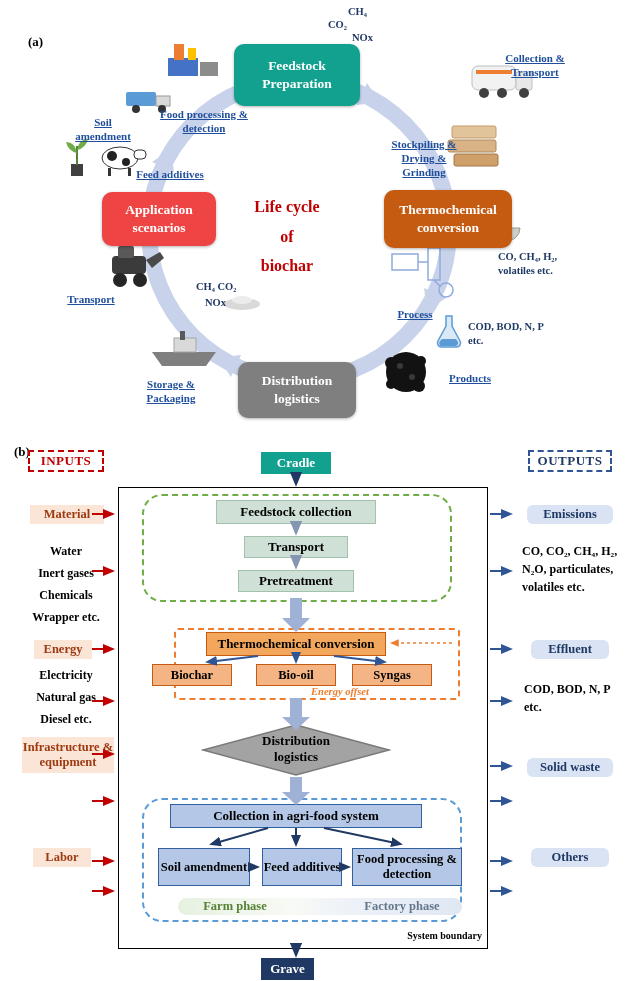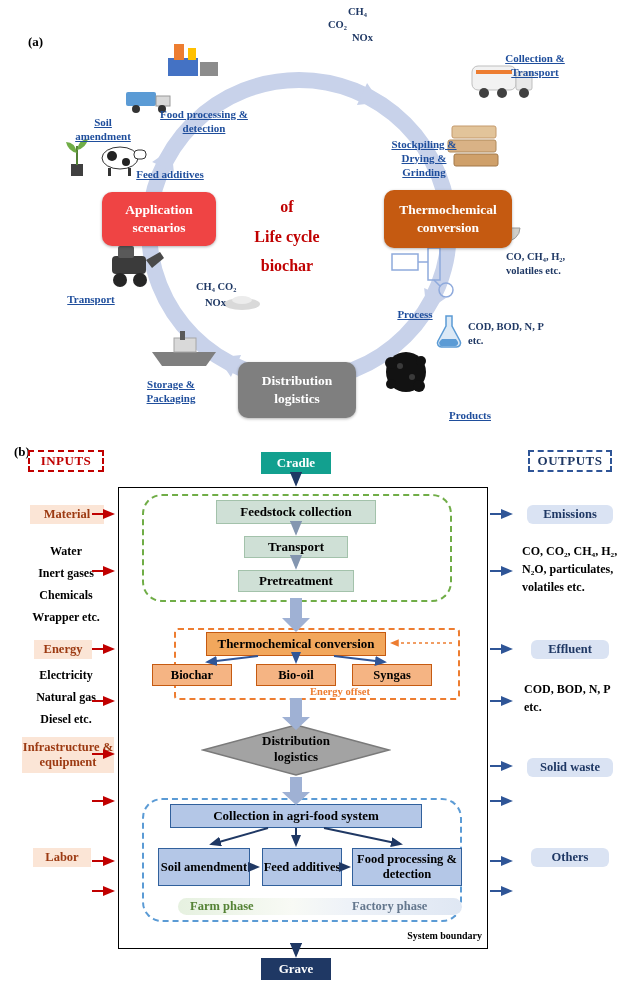--- a/index.html
+++ b/index.html
@@ -29,22 +29,22 @@
   .item{position:absolute;width:96px;text-align:center;font-weight:bold;font-size:12px;color:#000;}
   .detail{position:absolute;font-weight:bold;font-size:12px;color:#000;line-height:1.5;}
   .sysb{position:absolute;border:1.5px solid #000;box-sizing:border-box;}
   .dashC{position:absolute;box-sizing:border-box;}
   .dashGreen{border:2px dashed #70ad47;border-radius:20px;}
   .dashOrange{border:2px dashed #ed7d31;border-radius:4px;}
   .dashBlue{border:2px dashed #5b9bd5;border-radius:20px;}
   .dtext{position:absolute;width:110px;text-align:center;font-weight:bold;font-size:13px;line-height:1.25;color:#000;}
   .phasebar{position:absolute;border-radius:9px;
             background:linear-gradient(90deg,#e6f1e0 0%,#f8faf5 40%,#eef2f8 60%,#dfe7f3 100%);}
-  .fphase{position:absolute;font-weight:bold;font-size:12.5px;}
-  .eoffset{position:absolute;color:#ed7d31;font-weight:bold;font-size:10.5px;width:120px;text-align:center;}
+  .fphase{position:absolute;font-weight:bold;font-size:12.5px;text-align:center;}
+  .eoffset{position:absolute;color:#ed7d31;font-weight:bold;font-size:10.5px;width:120px;text-align:center;font-style:italic;}
   .sbtext{position:absolute;font-weight:bold;font-size:10px;color:#000;text-align:right;}
 </style>
 </head>
 <body>
 
 <div class="page">
 
   <div class="plabel" style="left:28px;top:34px;">(a)</div>
 
   <svg class="abs" style="left:0;top:0;" width="631" height="445">
@@ -154,55 +154,56 @@
         <path d="M15 12 q9 -2 11 -11 q-9 0 -11 11 z" fill="#70ad47"></path>
       </svg>
   </div>
   <div class="abs" style="left:222px;top:292px;">
     <svg width="40" height="18">
         <ellipse cx="20" cy="12" rx="18" ry="6" fill="#d9d9d9"></ellipse>
         <ellipse cx="20" cy="8" rx="10" ry="4" fill="#ececec"></ellipse>
       </svg>
   </div>
 
+  <div class="stage" style="left:234px;top:44px;width:126px;height:62px;background:#12a08f;">Feedstock Preparation</div>
   <div class="stage" style="left:384px;top:190px;width:128px;height:58px;background:#c55a11;">Thermochemical conversion</div>
   <div class="stage" style="left:238px;top:362px;width:118px;height:56px;background:#7f7f7f;">Distribution logistics</div>
   <div class="stage" style="left:102px;top:192px;width:114px;height:54px;background:#ef4444;">Application scenarios</div>
 
   <div class="ctitle" style="left:217px;top:192px;width:140px;">
+    <div>Life cycle</div>
     <div>of</div>
-    <div>Life cycle</div>
     <div>biochar</div>
   </div>
 
   <div class="bl" style="left:492px;top:52px;width:86px;">Collection &amp; Transport</div>
   <div class="bl" style="left:382px;top:138px;width:84px;">Stockpiling &amp; Drying &amp; Grinding</div>
   <div class="bl" style="left:385px;top:308px;width:60px;">Process</div>
-  <div class="bl" style="left:438px;top:372px;width:64px;margin-top:37px;">Products</div>
+  <div class="bl" style="left:438px;top:372px;width:64px;">Products</div>
   <div class="bl" style="left:136px;top:378px;width:70px;">Storage &amp; Packaging</div>
   <div class="bl" style="left:58px;top:293px;width:66px;">Transport</div>
   <div class="bl" style="left:128px;top:168px;width:84px;white-space:nowrap;">Feed additives</div>
   <div class="bl" style="left:70px;top:116px;width:66px;">Soil amendment</div>
   <div class="bl" style="left:148px;top:108px;width:112px;">Food processing &amp; detection</div>
 
   <div class="gl" style="left:348px;top:5px;">CH₄</div>
   <div class="gl" style="left:328px;top:18px;">CO₂</div>
   <div class="gl" style="left:352px;top:31px;">NOx</div>
   <div class="gl" style="left:196px;top:280px;">CH₄ CO₂</div>
   <div class="gl" style="left:205px;top:296px;">NOx</div>
-  <div class="gl" style="left:498px;top:250px;width:80px;margin-left:8px;">CO, CH₄, H₂, volatiles etc.</div>
+  <div class="gl" style="left:498px;top:250px;width:80px;">CO, CH₄, H₂, volatiles etc.</div>
   <div class="gl" style="left:468px;top:320px;width:84px;">COD, BOD, N, P etc.</div>
 
   <div class="plabel" style="left:14px;top:444px;">(b)</div>
 
   <div class="box inhdr" style="left:28px;top:450px;width:76px;height:22px;">INPUTS</div>
   <div class="box outhdr" style="left:528px;top:450px;width:84px;height:22px;">OUTPUTS</div>
 
   <div class="box teal" style="left:261px;top:452px;width:70px;height:22px;">Cradle</div>
-  <div class="box navyfill" style="left:261px;top:958px;width:70px;height:22px;">Grave</div>
+  <div class="box navyfill" style="left:261px;top:958px;width:53px;height:22px;">Grave</div>
 
   <div class="box catL" style="left:30px;top:505px;width:74px;height:19px;">Material</div>
   <div class="item" style="left:18px;top:544px;">Water</div>
   <div class="item" style="left:18px;top:566px;">Inert gases</div>
   <div class="item" style="left:18px;top:588px;">Chemicals</div>
   <div class="item" style="left:18px;top:610px;">Wrapper etc.</div>
   <div class="box catL" style="left:34px;top:640px;width:58px;height:19px;">Energy</div>
   <div class="item" style="left:18px;top:668px;">Electricity</div>
   <div class="item" style="left:18px;top:690px;">Natural gas</div>
   <div class="item" style="left:18px;top:712px;">Diesel etc.</div>

